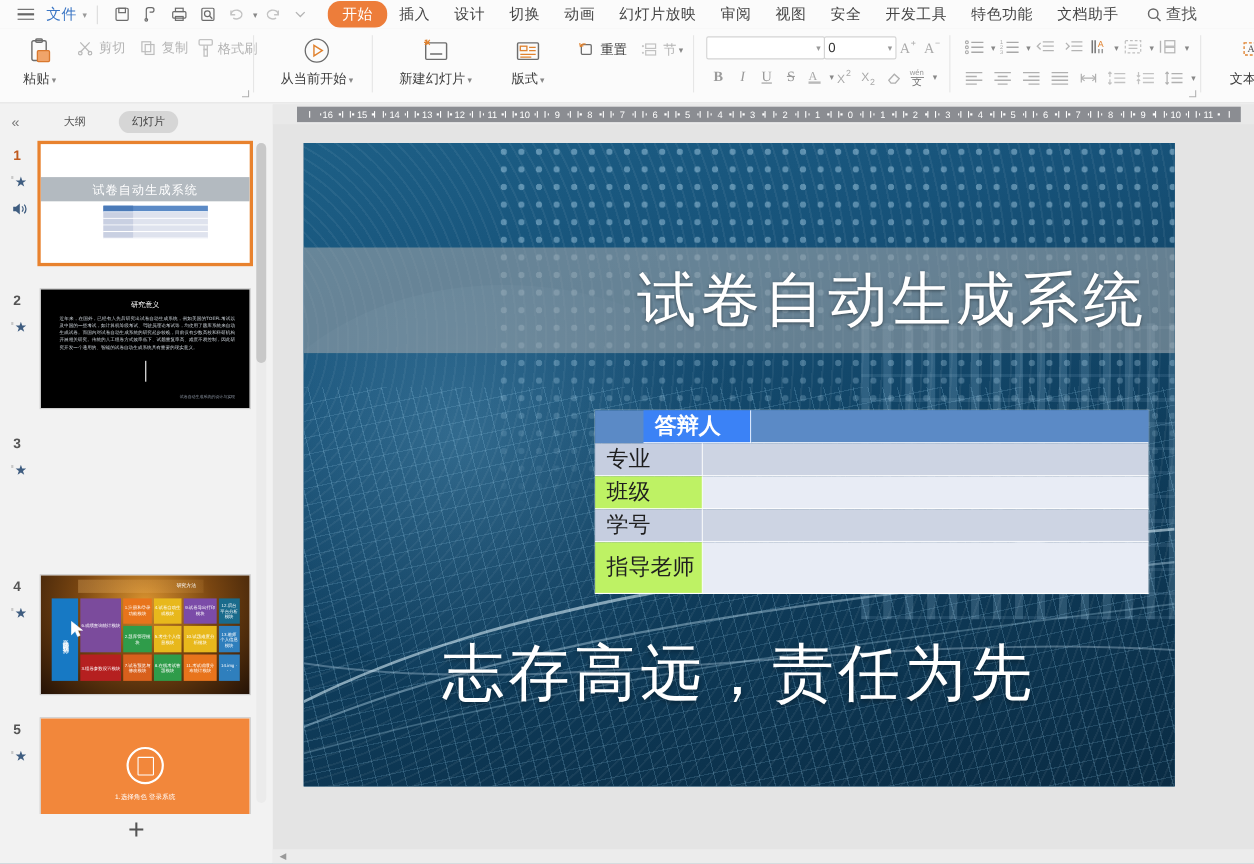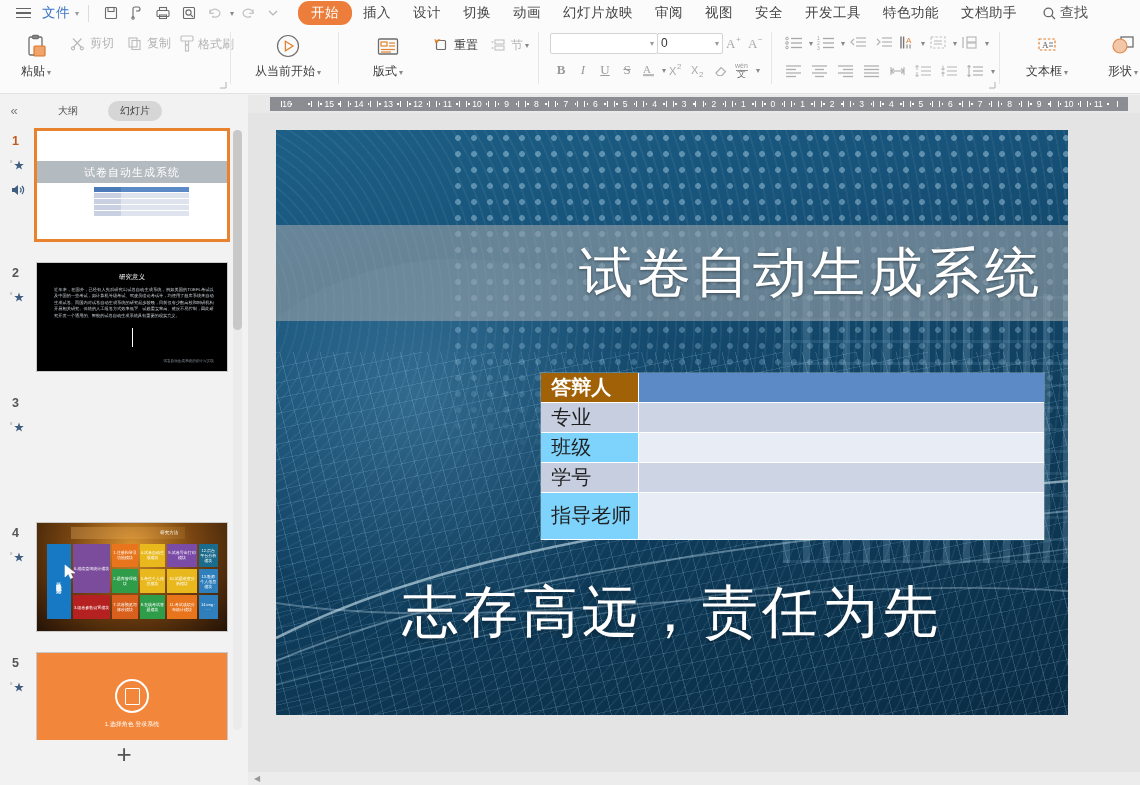--- a/index.html
+++ b/index.html
@@ -217,23 +217,23 @@
   }
   .sl-table {
     position:absolute; left:33.5%; top:41.5%; width:63.5%; height:28.5%;
     display:flex; flex-direction:column; box-shadow:0 0 0 1px rgba(255,255,255,.25);
   }
   .sl-tr { display:flex; flex:1; }
   .sl-tr.head { background:#5b8ac6; }
   .sl-tr.last { flex: 1.55; }
   .sl-td-l {
     width: 19.5%; display:flex; align-items:center; padding-left:10px;
-    font-size:20px; color:#1f1f1f; background:#7dd3fc; border-bottom:1.5px solid #fff; border-right:1.5px solid #fff;
-  }
-  .sl-tr.head .sl-td-l { background:#a16207; color:#fff; font-weight:bold; }
+    font-size:20px; color:#1f1f1f; background:#bef264; border-bottom:1.5px solid #fff; border-right:1.5px solid #fff;
+  }
+  .sl-tr.head .sl-td-l { background:#3b82f6; color:#fff; font-weight:bold;margin-left:44px; }
   .sl-td-r { flex:1; background:#e8ecf5; border-bottom:1.5px solid #fff; }
   .sl-tr.head .sl-td-r { background:#5b8ac6; }
   .sl-tr.alt .sl-td-r { background:#cdd4e3; }
   .sl-tr.alt .sl-td-l { background:#c6cee0; }
   .sl-sub {
     position:absolute; left:0; right:0; top:72.5%; height:20%;
     display:flex; align-items:center; justify-content:center;
     color:#fff; font-size:56px; letter-spacing:4px;
     font-family:"DejaVu Serif","Liberation Serif",serif;
     text-shadow: 0 2px 5px rgba(0,0,0,.35);
@@ -395,20 +395,30 @@
           <svg width="30" height="30" viewBox="0 0 30 30">
               <circle cx="15" cy="14" r="10.5" fill="none" stroke="#6d6d6d" stroke-width="1.2"></circle>
               <path d="M12.4 9.2 L20 14 L12.4 18.8 Z" fill="none" stroke="#e0822f" stroke-width="1.3"></path>
             </svg>
         </span>
         <span class="bl"><span>从当前开始</span><span class="cap">▾</span></span>
       </div>
     </div>
 
     <div class="rgroup" style="padding-left:12px;">
+      <div class="big-btn wider">
+        <span class="bi">
+          <svg width="30" height="28" viewBox="0 0 30 28">
+              <rect x="6" y="6" width="19" height="15" rx="1" fill="none" stroke="#6d6d6d" stroke-width="1.3"></rect>
+              <line x1="10" y1="16" x2="21" y2="16" stroke="#6d6d6d" stroke-width="1.4"></line>
+              <path d="M7 3 l0 5 M4.5 5.5 l5 0 M5.2 3.2 l4.6 4.6 M9.8 3.2 l-4.6 4.6" stroke="#e0822f" stroke-width="1"></path>
+            </svg>
+        </span>
+        <span class="bl"><span>新建幻灯片</span><span class="cap">▾</span></span>
+      </div>
       <div class="big-btn wide">
         <span class="bi">
           <svg width="28" height="28" viewBox="0 0 28 28">
               <rect x="4.5" y="6" width="19" height="15" rx="1" fill="none" stroke="#6d6d6d" stroke-width="1.3"></rect>
               <rect x="7" y="9" width="6" height="4" fill="none" stroke="#e0822f" stroke-width="1.2"></rect>
               <line x1="15" y1="10" x2="21" y2="10" stroke="#e0822f" stroke-width="1.2"></line>
               <line x1="15" y1="13" x2="21" y2="13" stroke="#e0822f" stroke-width="1.2"></line>
               <line x1="7" y1="16.5" x2="21" y2="16.5" stroke="#e0822f" stroke-width="1.2"></line>
               <line x1="7" y1="19" x2="17" y2="19" stroke="#e0822f" stroke-width="1.2"></line>
             </svg>
@@ -812,21 +822,21 @@
     <div class="sb-scroll">
         <div class="knob"></div>
       </div>
     <div class="sb-add">+</div>
   </div>
 
   <div class="main">
 
     <div class="ruler-h">
       <div class="ruler-track" id="ruler-track">
-          <span class="rtick" style="left: 17px;">16</span>
+          <span class="rtick" style="left: 28px;">16</span>
           <span class="rbar" style="left: 11.2428px;"></span>
           <span class="rdot" style="left: 20.7103px;"></span>
           <span class="rdot" style="left: 38.4621px;"></span>
           <span class="rbar" style="left: 47.9297px;"></span>
           <span class="rtick" style="left: 59.1724px;">15</span>
           <span class="rbar" style="left: 40.829px;"></span>
           <span class="rdot" style="left: 50.2966px;"></span>
           <span class="rdot" style="left: 68.0483px;"></span>
           <span class="rbar" style="left: 77.5159px;"></span>
           <span class="rtick" style="left: 88.7586px;">14</span>

